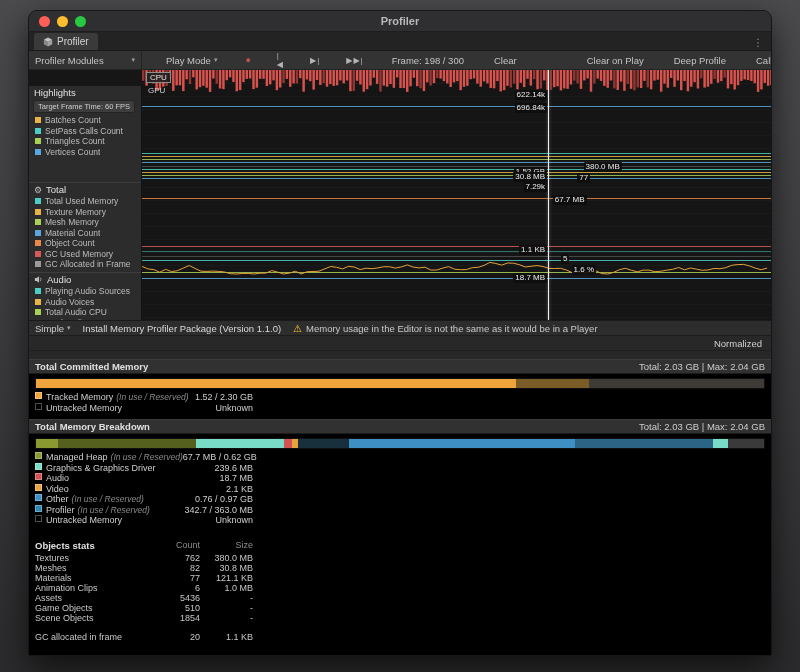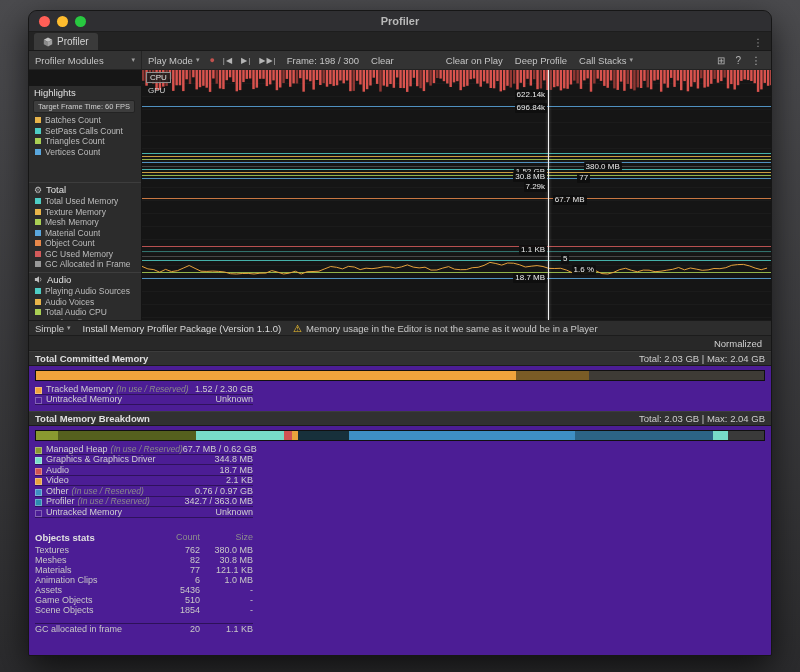--- a/index.html
+++ b/index.html
@@ -27,21 +27,21 @@
   
   .tabbar { height:19px; background:#232323; border-bottom:1px solid #191919;
     display:flex; align-items:flex-end; padding-left:5px; flex:none; }
   .tab { height:17px; background:#3a3a3a; border-radius:3px 3px 0 0;
     display:flex; align-items:center; gap:4px; padding:0 9px;
     font-size:10px; color:#d4d4d4; }
   .tab svg { width:10px; height:10px; }
   .tabbar .kebab { margin-left:auto; padding:0 8px 2px; color:#9a9a9a; font-size:10px; cursor:pointer; }
   
   .toolbar { height:19px; background:#333333; border-bottom:1px solid #232323;
-    display:flex; align-items:center; font-size:9.5px; color:#c5c5c5; flex:none; }
+    display:flex; align-items:center; font-size:9.5px; color:#c5c5c5; flex:none;gap:18px; }
   .tb-modules { width:113px; height:100%; padding:0 6px; flex:none;
     display:flex; align-items:center; justify-content:space-between;
     border-right:1px solid #242424; cursor:pointer; }
   .tb-item { padding:0 6px; display:flex; align-items:center; gap:3px; cursor:pointer; white-space:nowrap; }
   .tb-text { padding:0 6px; white-space:nowrap; }
   .record { color:#c0524e; font-size:9px; padding:0 4px; cursor:pointer; }
   .stepper { color:#b5b5b5; font-size:8px; letter-spacing:1px; padding:0 4px; cursor:pointer; }
   .tb-right { margin-left:auto; display:flex; align-items:center; gap:2px; padding-right:6px; }
   .tb-icon { color:#b5b5b5; font-size:10px; padding:0 4px; cursor:pointer; }
   .arrow { font-size:7px; color:#9f9f9f; }
@@ -81,29 +81,29 @@
     display:flex; align-items:center; gap:12px; padding:0 6px; font-size:9.5px; color:#cfcfcf; flex:none; }
   .dd { display:flex; align-items:center; gap:3px; cursor:pointer; }
   .link-btn { cursor:pointer; color:#dadada; }
   .warn { display:flex; align-items:center; gap:4px; color:#c9c9c9; }
   .warn .w-icon { color:#f2c12e; font-size:10px; }
   .normalized-row { height:15px; background:#282828; border-bottom:1px solid #1e1e1e;
     display:flex; justify-content:flex-end; align-items:center; padding:0 9px;
     font-size:9.5px; color:#d0d0d0; flex:none; }
   .normalized-row span { cursor:pointer; }
   
-  .details { flex:1; background:#4c1d95; font-size:9.5px; color:#c4c4c4; overflow:hidden; }
+  .details { flex:1; background:#000000; font-size:9.5px; color:#c4c4c4; overflow:hidden;margin-top:8px; }
   .sec-strip { height:15px; background:#313131; border-top:1px solid #3c3c3c; border-bottom:1px solid #1b1b1b;
     display:flex; justify-content:space-between; align-items:center; padding:0 6px;
     font-size:9.5px; font-weight:bold; color:#e0e0e0; }
   .sec-strip .totals { font-weight:normal; color:#cdcdcd; }
   .membar { height:11px; margin:4px 6px 3px; display:flex; border:1px solid #101010; background:#383838; }
   .membar .seg { height:100%; flex:none; }
   .legend { margin:1px 6px 6px; width:218px; }
-  .legend-row { display:flex; align-items:flex-end; height:10.5px;
+  .legend-row { display:flex; align-items:flex-start; height:10.5px;
     border-bottom:1px solid rgba(0,0,0,.38); font-size:9px; }
   .l-swatch { width:7px; height:7px; margin-right:4px; border:1px solid rgba(255,255,255,.3); flex:none; }
   .l-label { color:#d0d0d0; white-space:nowrap; }
   .l-sub { color:#8a8a8a; font-style:italic; font-size:8.5px; margin-left:3px; white-space:nowrap; }
   .l-value { margin-left:auto; color:#cfcfcf; white-space:nowrap; }
   .objects { margin:14px 6px 0; width:218px; font-size:9px; }
   .obj-head { display:flex; height:13px; align-items:flex-start; }
   .obj-title { font-weight:bold; color:#e0e0e0; flex:1; font-size:9.5px; }
   .col-count { width:50px; text-align:right; color:#8d8d8d; }
   .col-size { width:53px; text-align:right; color:#8d8d8d; }
@@ -563,21 +563,21 @@
     <div class="legend-row">
           <span class="l-swatch" style="background-color: rgb(138, 154, 48);"></span>
           <span class="l-label">Managed Heap</span>
           <span class="l-sub">(In use / Reserved)</span>
           <span class="l-value">67.7 MB / 0.62 GB</span>
         </div>
         <div class="legend-row">
           <span class="l-swatch" style="background-color: rgb(120, 220, 200);"></span>
           <span class="l-label">Graphics &amp; Graphics Driver</span>
           <span class="l-sub"></span>
-          <span class="l-value">344.8 MB</span>
+          <span class="l-value">239.6 MB</span>
         </div>
         <div class="legend-row">
           <span class="l-swatch" style="background-color: rgb(209, 83, 83);"></span>
           <span class="l-label">Audio</span>
           <span class="l-sub"></span>
           <span class="l-value">18.7 MB</span>
         </div>
         <div class="legend-row">
           <span class="l-swatch" style="background-color: rgb(232, 163, 61);"></span>
           <span class="l-label">Video</span>

